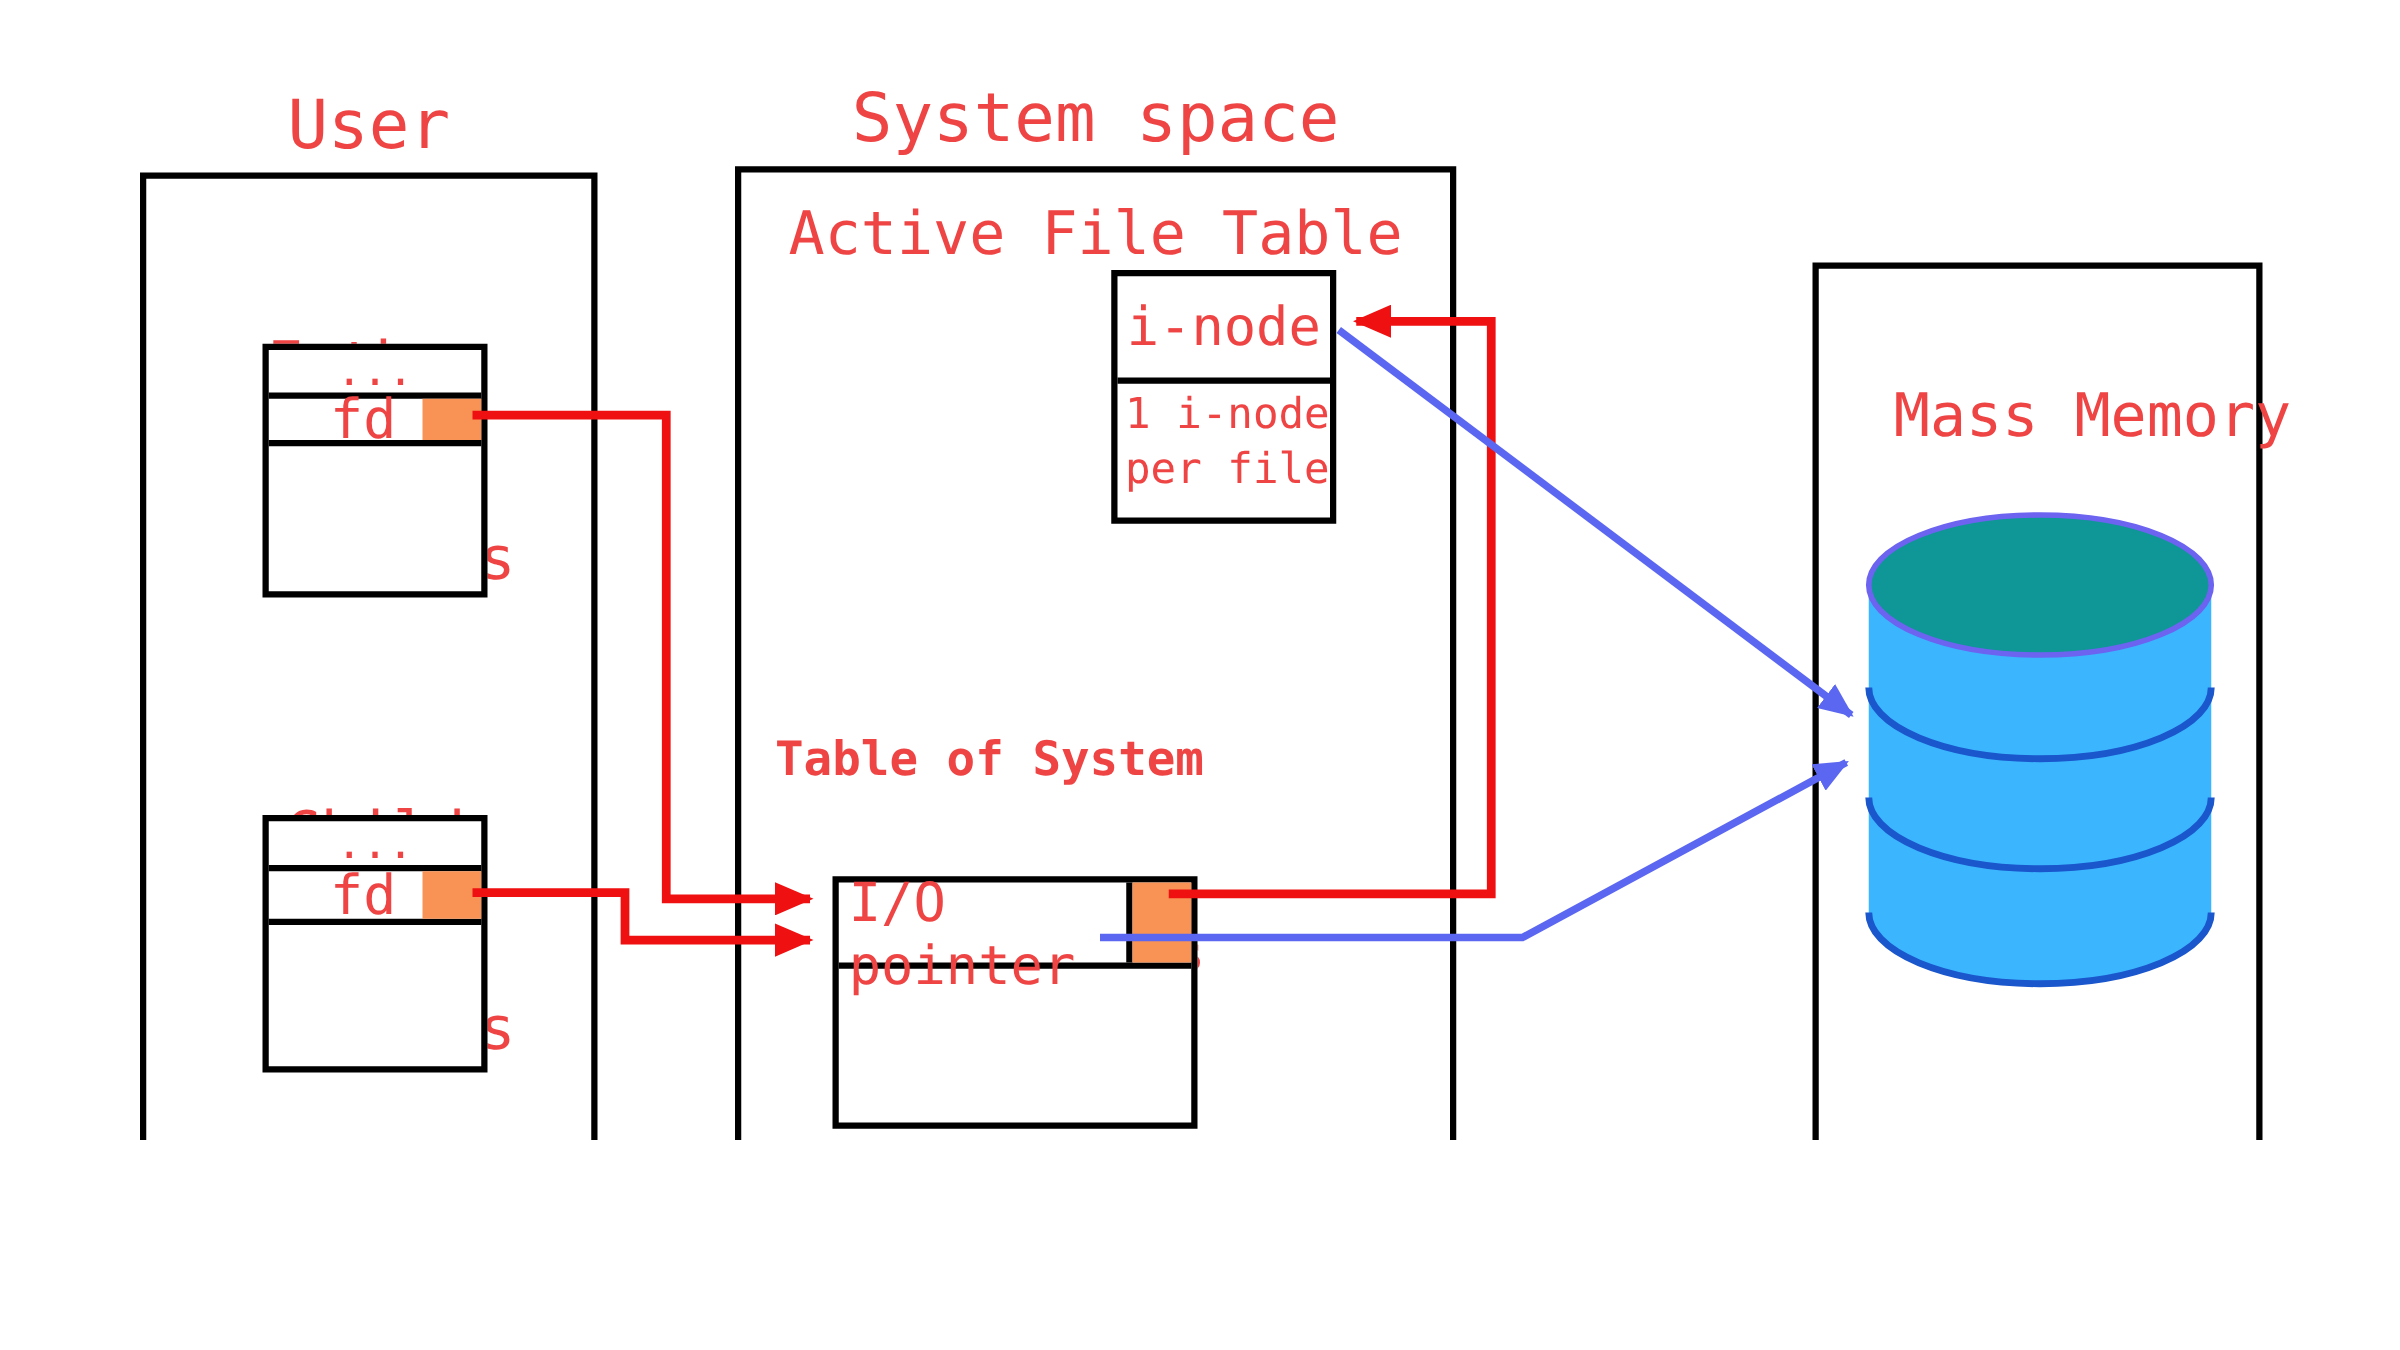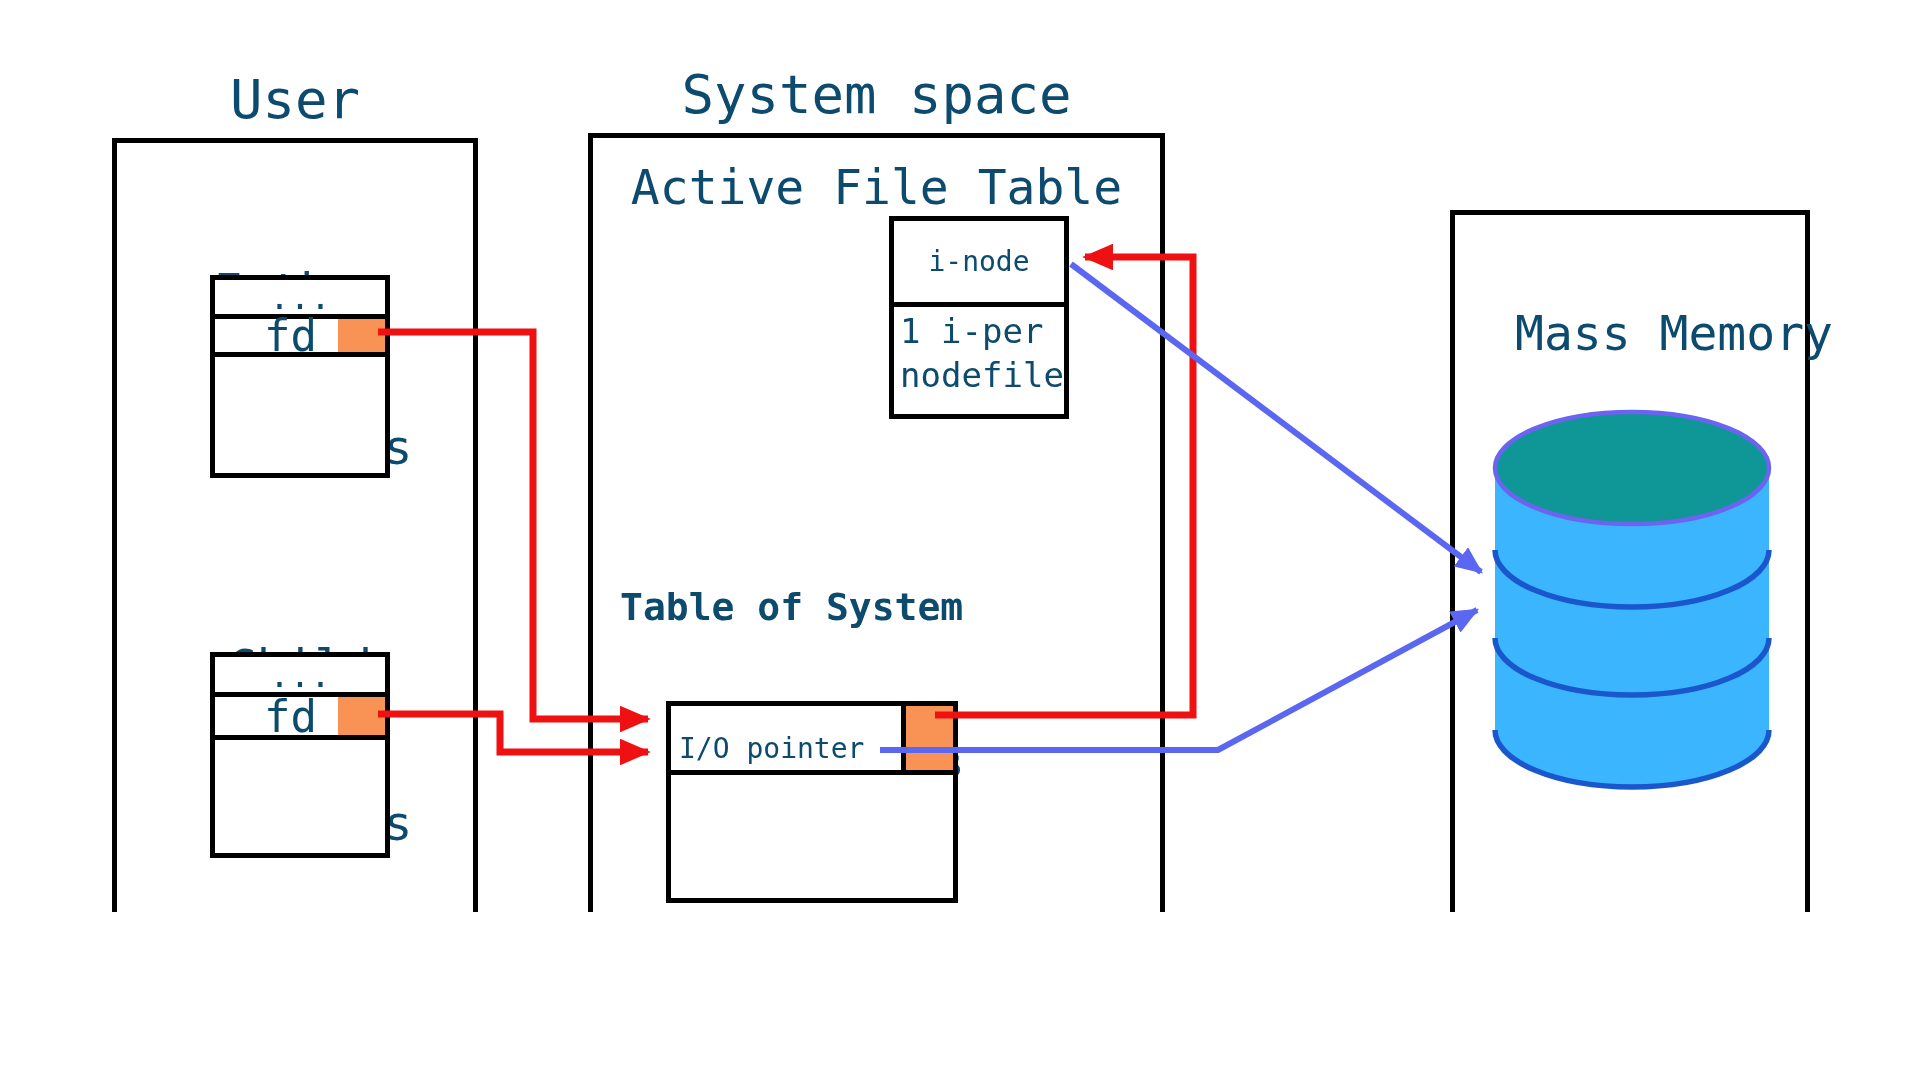--- a/index.html
+++ b/index.html
@@ -1,32 +1,32 @@
 <!DOCTYPE html>
 <html><head>
 <meta charset="utf-8">
 <style>
   html,body{margin:0;padding:0;background:#fff;}
   #stage{position:relative;width:1920px;height:912px;background:#ffffff;overflow:hidden;
-         font-family:"DejaVu Sans Mono", monospace; color:#0c4a6e;}
+         font-family:"DejaVu Sans Mono", monospace; color:#ef4444;}
   .title{position:absolute;font-size:54px;font-weight:500;text-align:center;line-height:80px;white-space:pre;}
   .panel{position:absolute;border:5px solid #000;box-sizing:border-box;background:#fff;}
   .lbl{position:absolute;font-size:48px;font-weight:500;text-align:center;line-height:52px;white-space:pre;}
   .lbl-left{position:absolute;font-size:38px;font-weight:700;text-align:right;line-height:52px;white-space:pre;}
   .ptable{position:absolute;border:5px solid #000;box-sizing:border-box;background:#fff;display:flex;flex-direction:column;}
   .prow{position:relative;box-sizing:border-box;border-bottom:5px solid #000;display:flex;align-items:center;}
   .prow.last{border-bottom:none;flex:1;}
   .dots-row{justify-content:center;font-size:34px;font-weight:500;}
   .fd-row{justify-content:flex-end;font-size:44px;font-weight:500;}
   .fd-text{padding-right:68px;}
   .hl-cell{position:absolute;top:0;bottom:0;right:0;width:47px;}
   .cell-sep{position:absolute;top:0;bottom:0;right:47px;width:5px;background:#000;}
-  .cell-text{font-size:28px;font-weight:500;}
+  .cell-text{font-size:43px;font-weight:500;}
   .center-cell{justify-content:center;}
-  .note-cell{flex-direction:row;align-items:flex-start;justify-content:flex-start;
+  .note-cell{flex-direction:column;align-items:flex-start;justify-content:flex-start;
              font-size:34px;font-weight:500;line-height:44px;padding:2px 0 0 6px;}
   .io-text{padding-left:8px;margin-top:20px;}
   #overlay{position:absolute;left:0;top:0;pointer-events:none;}
 </style>
 </head>
 <body>
 
 <div id="stage">
 
   <div class="title" style="left:112px;top:60px;width:366px;">User</div>

